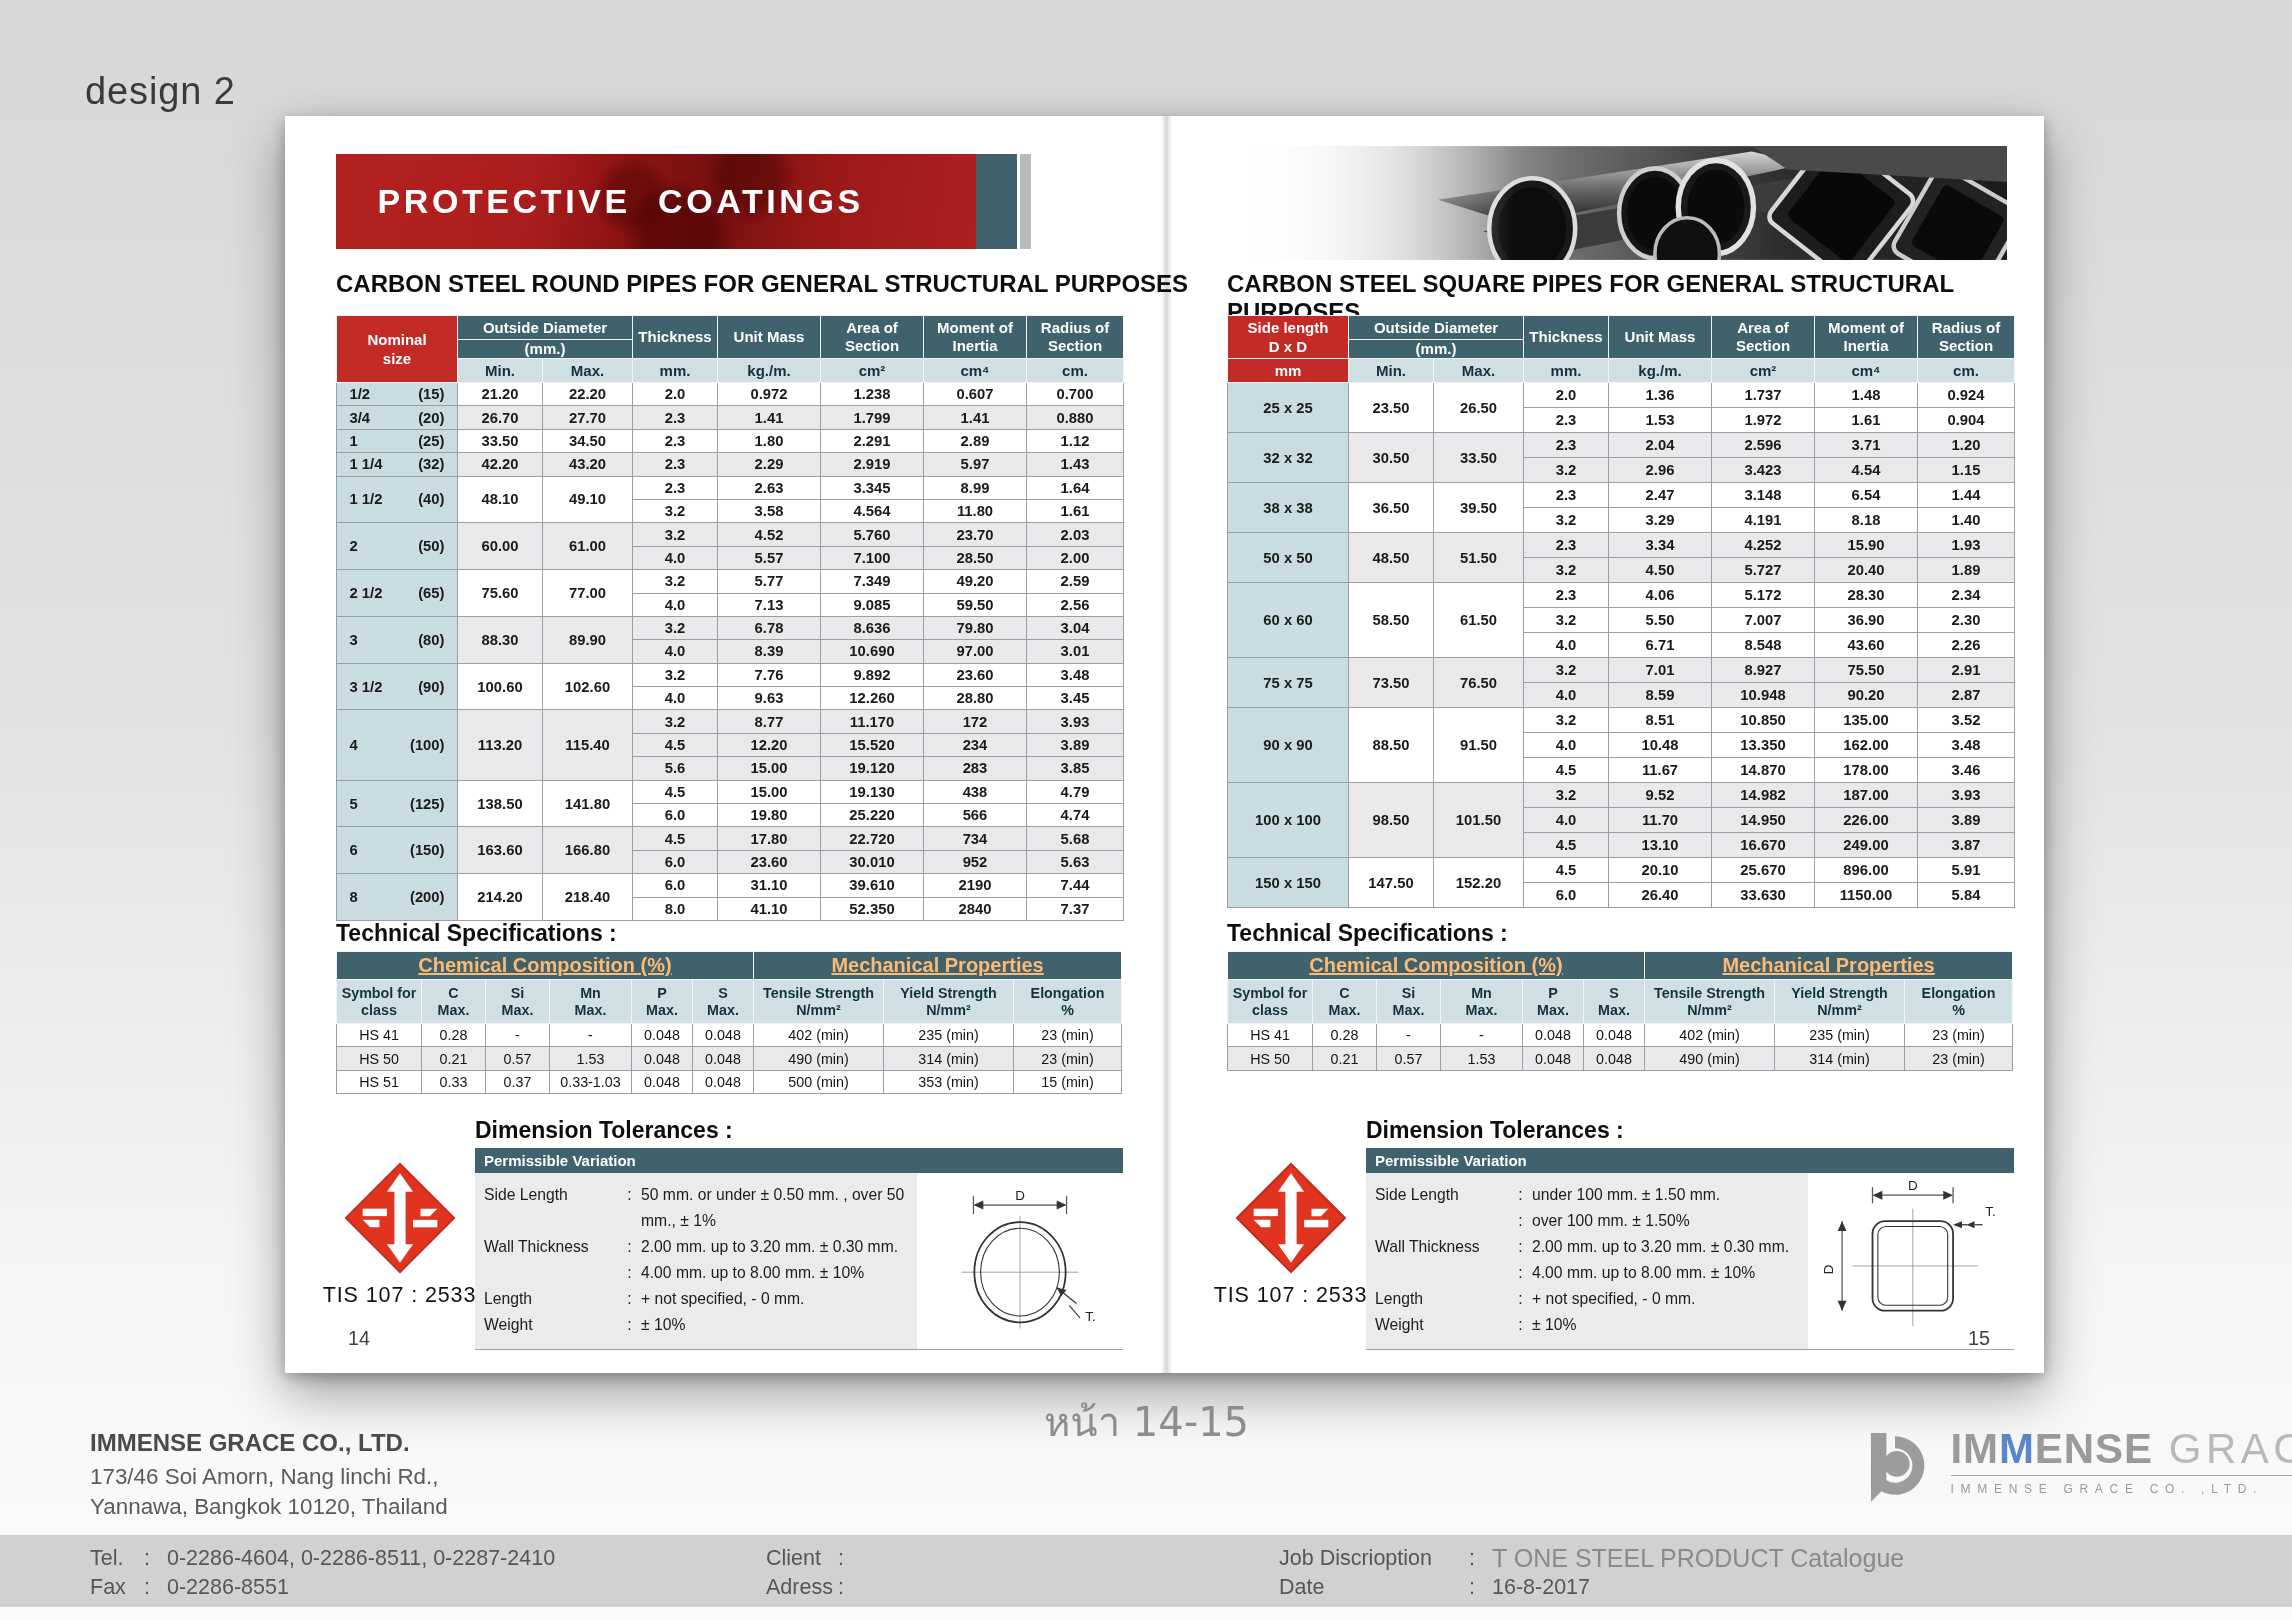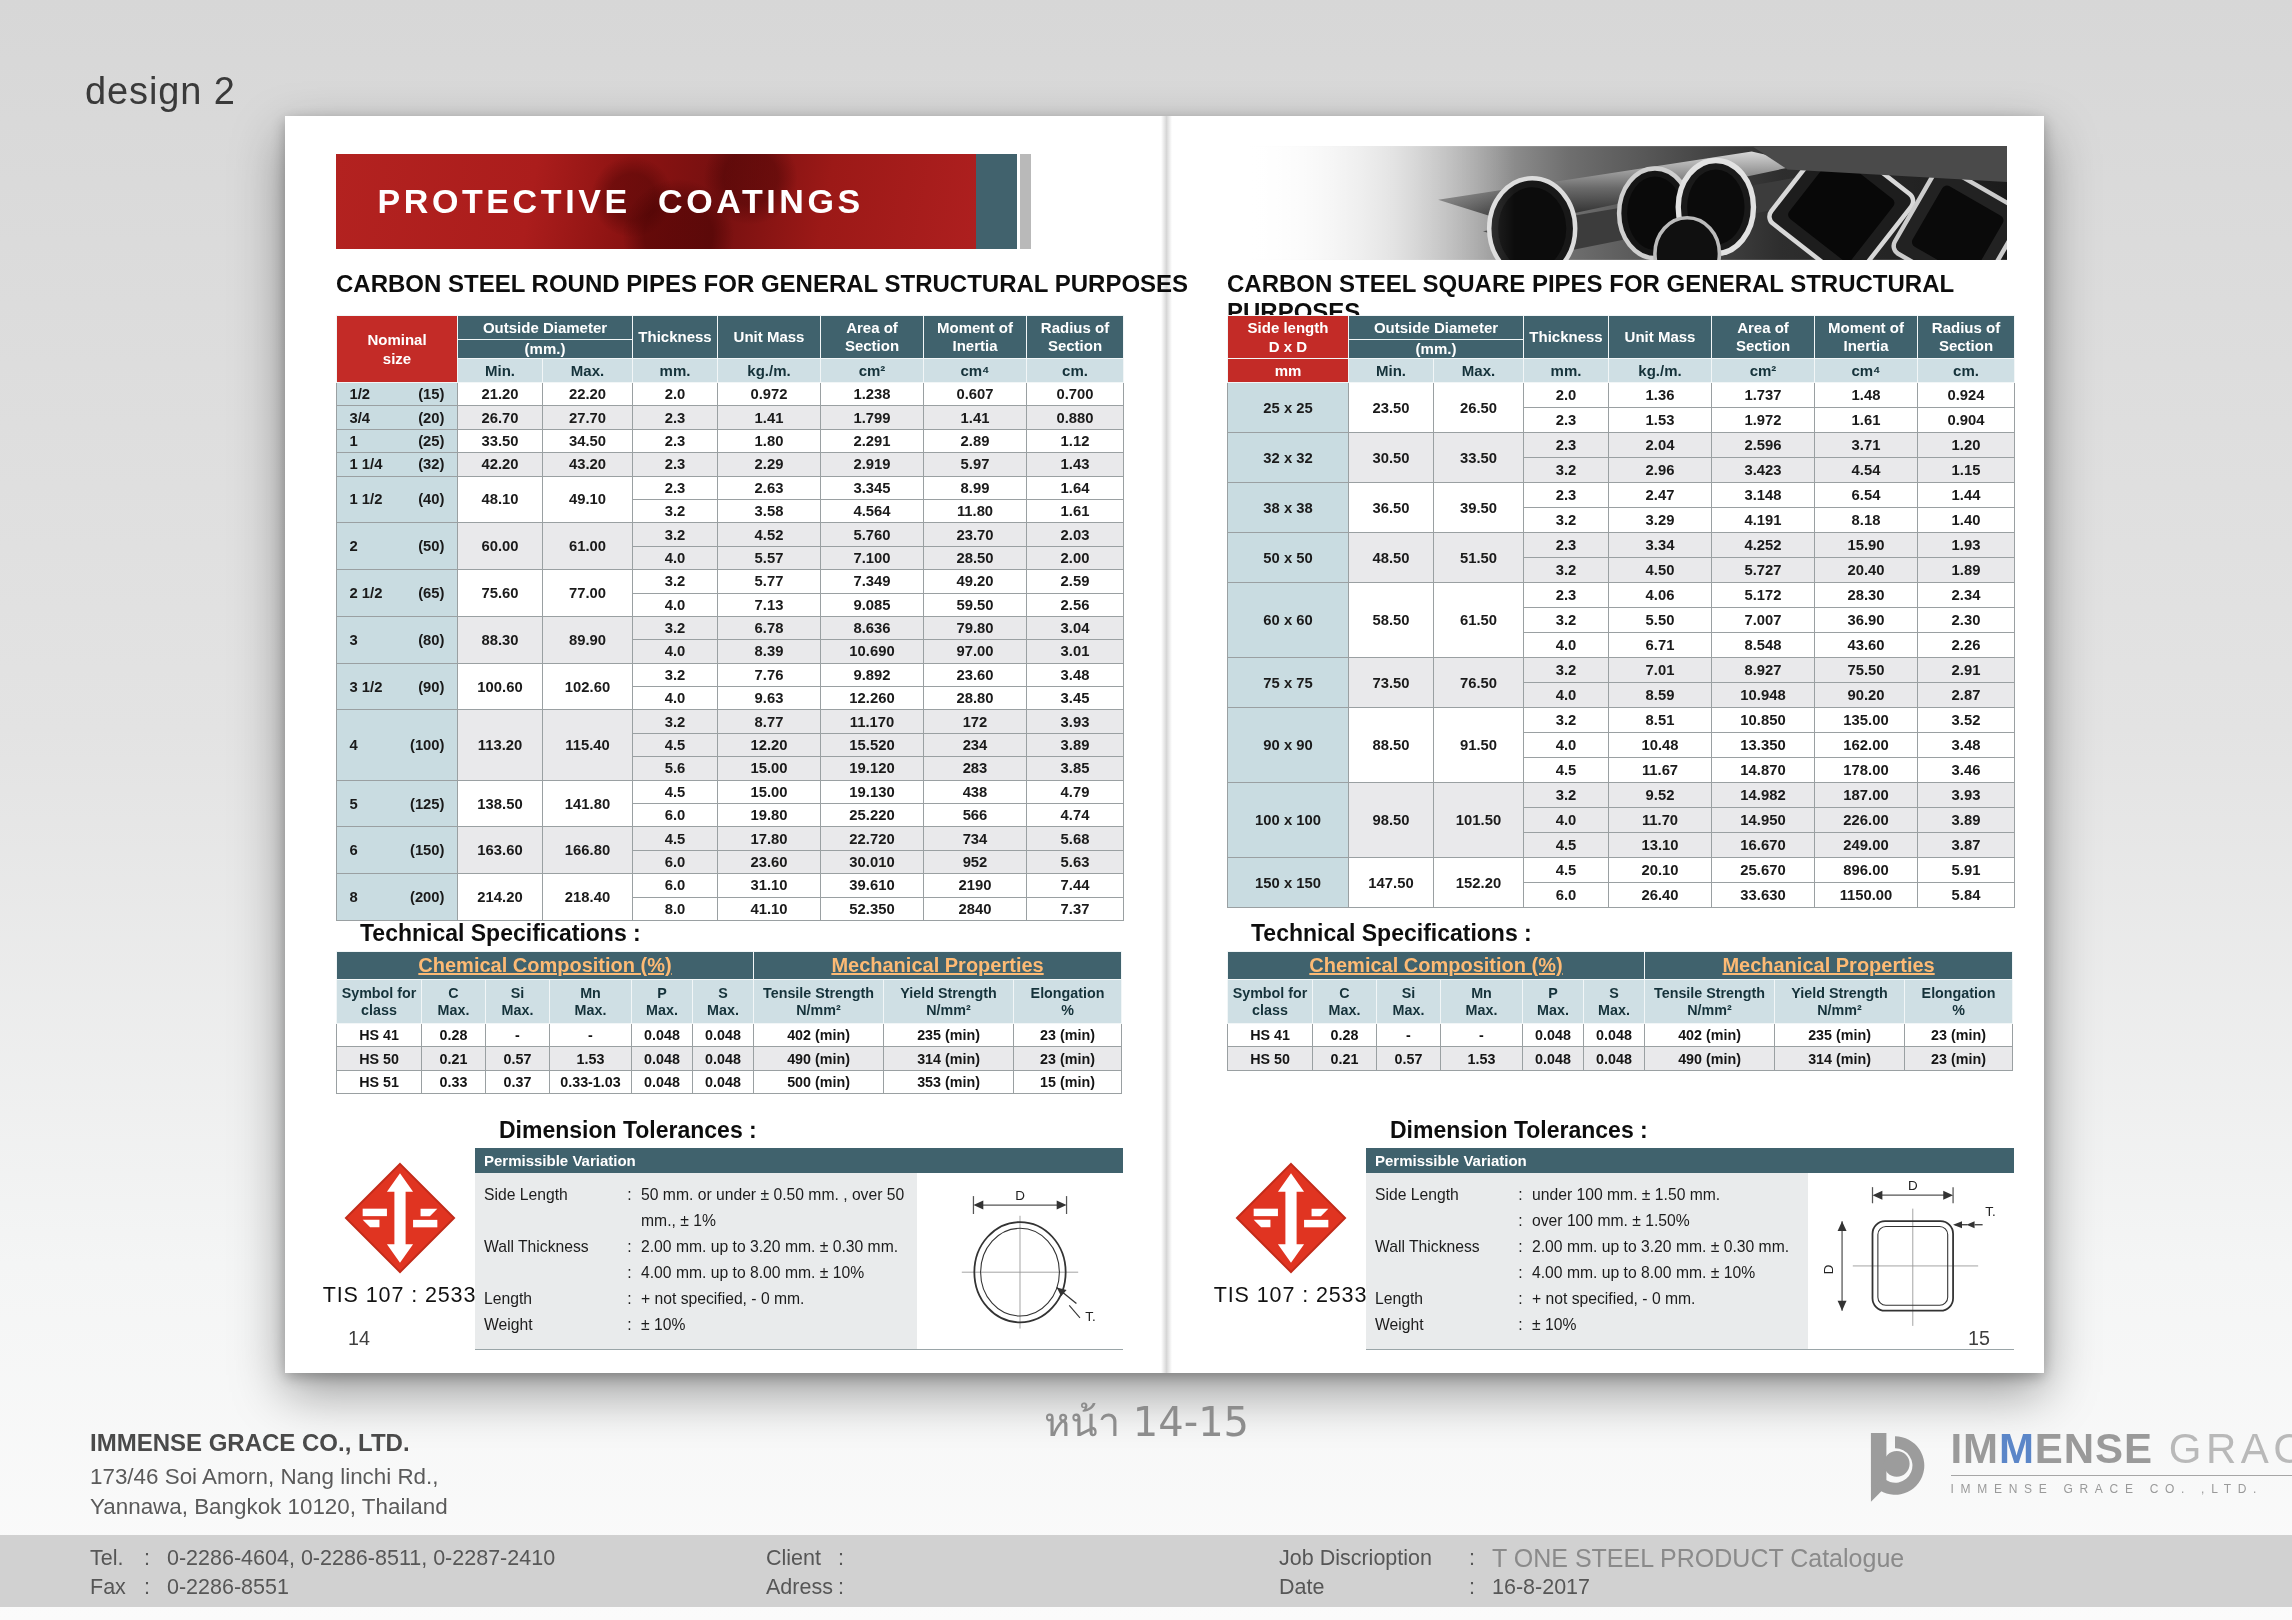--- a/index.html
+++ b/index.html
@@ -49,24 +49,24 @@
   table.ptable tbody td.sizecell .sp{display:flex;justify-content:space-between;padding:0 12.5px;}
   table.ptable tbody tr.gstart td{border-top:1.8px solid #4f5558;}
   table.ptable tbody td.sub{border-top:0.9px solid #6f7679;}
 
   
   table.ttable{border-collapse:collapse;table-layout:fixed;width:786px;}
   table.ttable th,table.ttable td{padding:0;text-align:center;vertical-align:middle;}
   table.ttable thead th{border:0.9px solid #f2f6f7;font-weight:700;}
   table.ttable thead .grp{background:#40626d;color:#fdba74;font-size:20px;height:27px;text-decoration:underline;}
   table.ttable thead .col{background:#cfdfe4;color:#15323a;font-size:14.3px;line-height:17px;height:43px;white-space:pre-line;}
-  table.ttable tbody td{border:0.9px solid #9aa0a2;font-size:14.3px;font-weight:700;height:22.4px;background:#fff;}
+  table.ttable tbody td{border:0.9px solid #9aa0a2;font-size:14.3px;font-weight:400;height:22.4px;background:#fff;}
   table.ttable tbody tr:nth-child(even) td{background:#e9e9eb;}
 
-  .tech-title,.tol-title{position:absolute;font-size:23px;font-weight:800;color:#0d0d0d;margin-left:24px;}
+  .tech-title,.tol-title{position:absolute;font-size:23px;font-weight:800;color:#0d0d0d;}
 
   
   .tol-panel{position:absolute;width:648px;border-bottom:1.8px solid #9aa5a8;}
   .tol-bar{background:#40626d;color:#fff;font-size:15px;font-weight:700;height:25px;line-height:25px;padding-left:9px;}
   .tol-body{display:flex;}
   .tol-rows{background:#e9ebec;flex:1;padding:9px 0 10.7px 9px;}
   .tol-row{display:flex;font-size:15.7px;color:#1c1c1c;line-height:26px;}
   .tol-label{width:134px;font-weight:400;}
   .tol-colon{width:23px;text-align:center;}
   .tol-text{flex:1;}

